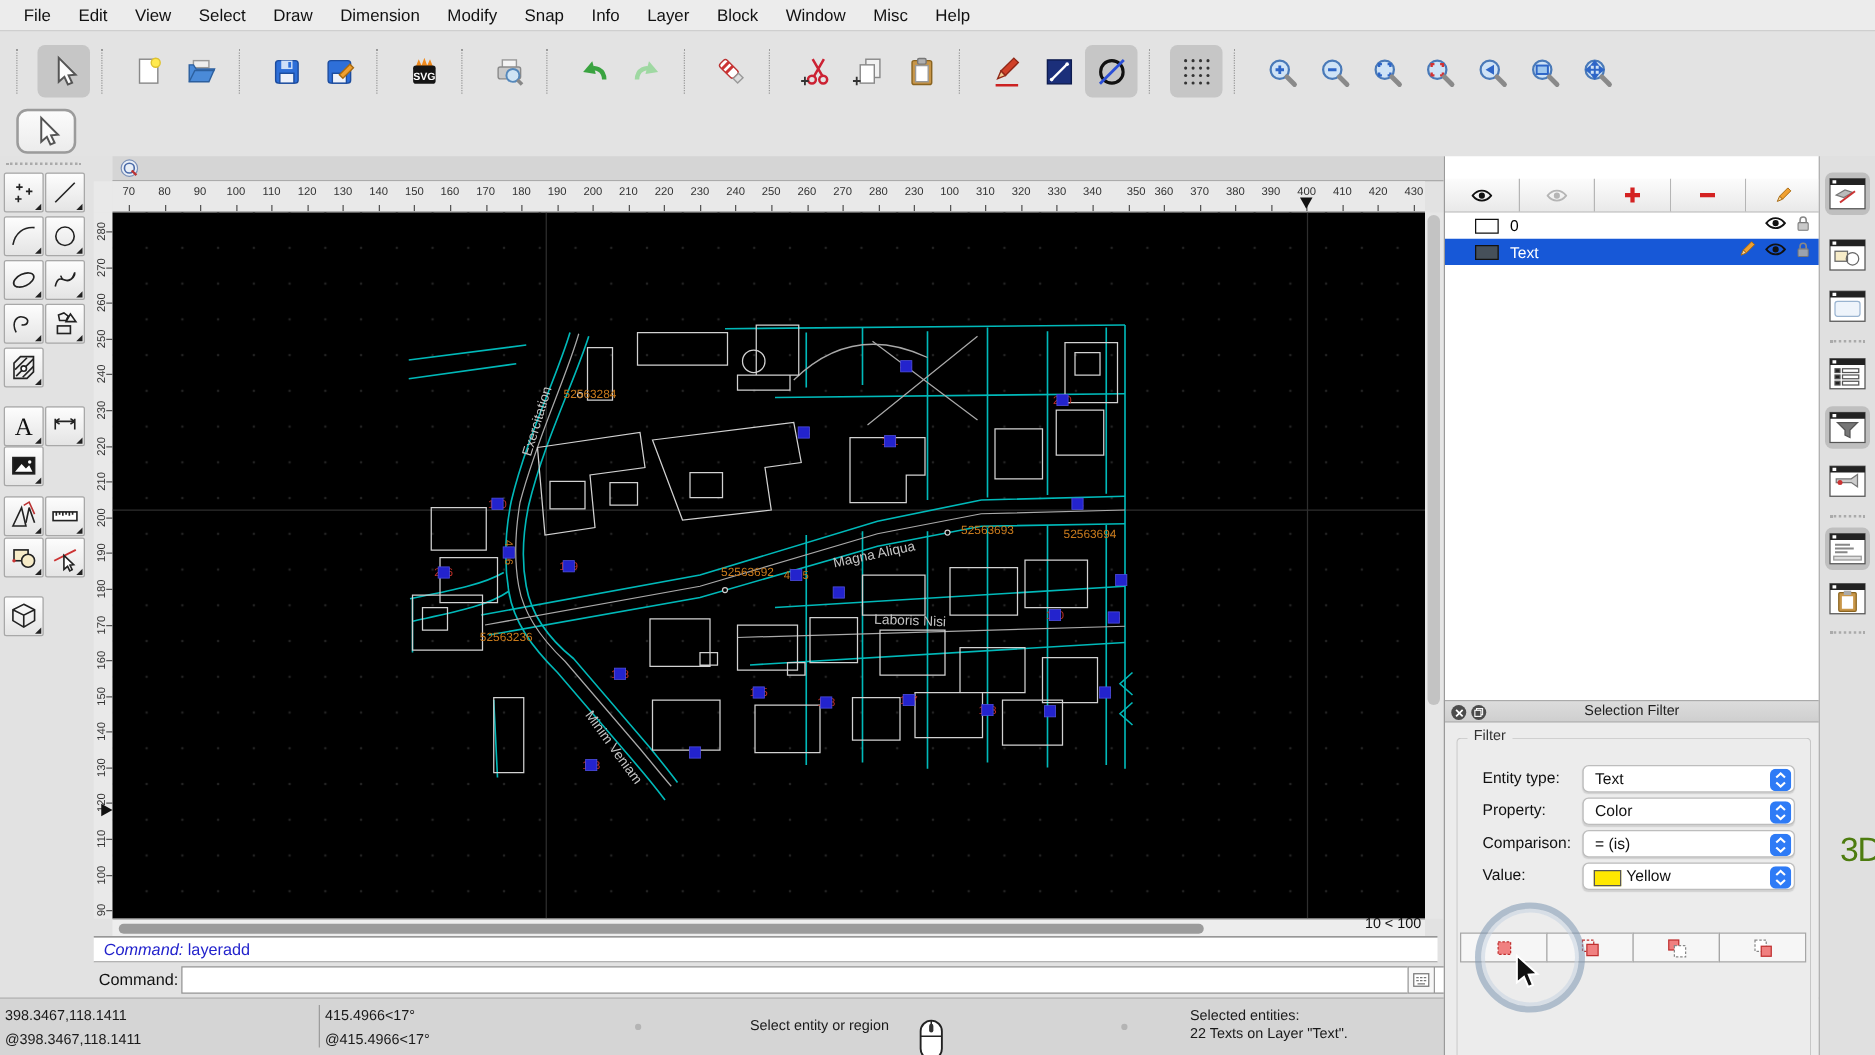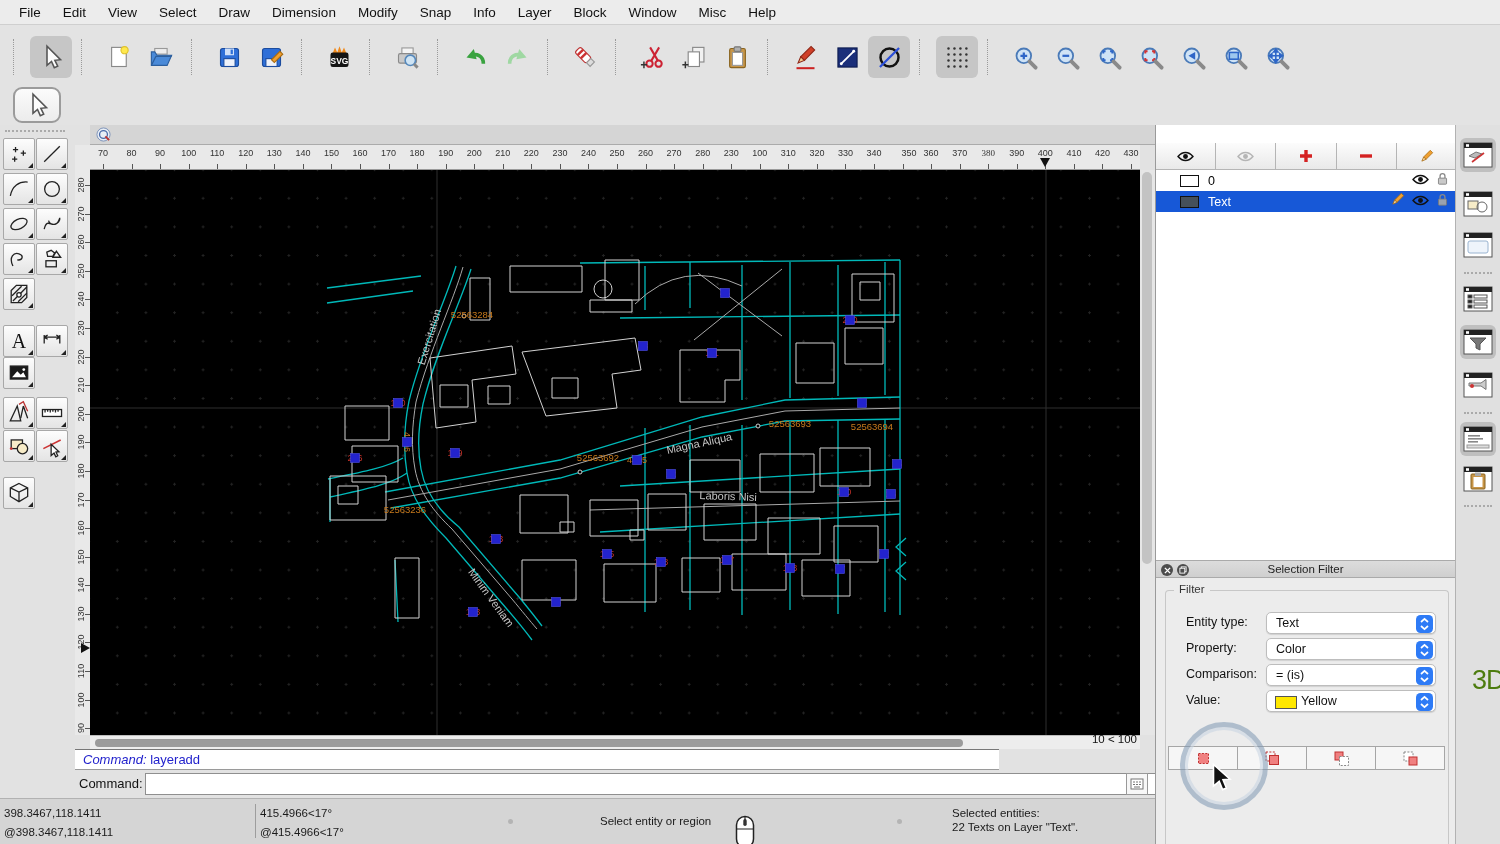--- a/index.html
+++ b/index.html
@@ -46,21 +46,21 @@
   #canvas{position:absolute;left:90px;top:170px;width:1050px;height:565px;background:#000;
           background-image:radial-gradient(#232323 1px,transparent 1.3px);
           background-size:28.6px 28.6px;background-position:13px 14px;}
   #v-scroll{position:absolute;left:1140px;top:170px;width:15px;height:565px;background:#e6e6e6;}
   #v-scroll .thumb{position:absolute;left:2px;top:2px;width:10px;height:392px;background:#c3c3c3;border-radius:5px;}
   #h-scroll{position:absolute;left:90px;top:735px;width:1050px;height:14px;background:#ededed;
             border-top:1px solid #bdbdbd;box-sizing:border-box;}
   #h-scroll .thumb{position:absolute;left:5px;top:3px;width:868px;height:8px;background:#9b9b9b;border-radius:4px;}
   #grid-status{position:absolute;left:1075px;top:733px;width:62px;text-align:right;font-size:11.5px;color:#111;}
   
-  #cmd-history{position:absolute;left:75px;top:749px;width:924px;height:21px;background:#fff;
+  #cmd-history{position:absolute;left:75px;top:749px;width:1075px;height:21px;background:#fff;
                border-top:1px solid #777;border-bottom:1px solid #9a9a9a;box-sizing:border-box;
                font-size:13px;color:#2222cc;padding:2px 0 0 8px;}
   #cmd-history .lbl{font-style:italic;}
   #cmd-row{position:absolute;left:75px;top:770px;width:1075px;height:28px;background:#e2e2e2;}
   #cmd-label{position:absolute;left:4px;top:6px;font-size:13px;color:#111;}
   #cmd-input{position:absolute;left:70px;top:3px;width:1048px;height:18px;border:1px solid #8f8f8f;
              background:#fff;font-size:13px;font-family:"Liberation Sans",sans-serif;}
   #cmd-kbd-btn{position:absolute;right:2px;top:3px;width:20px;height:20px;border:1px solid #999;
                background:#f7f7f7;display:flex;align-items:center;justify-content:center;}
   
@@ -551,21 +551,21 @@
       <span class="hnum" style="left: 755.456px;">330</span>
       <span class="htick" style="left: 755.456px;"></span>
       <span class="hnum" style="left: 784.012px;">340</span>
       <span class="htick" style="left: 784.012px;"></span>
       <span class="hnum" style="left: 819px;">350</span>
       <span class="htick" style="left: 812.568px;"></span>
       <span class="hnum" style="left: 841.124px;">360</span>
       <span class="htick" style="left: 841.124px;"></span>
       <span class="hnum" style="left: 869.68px;">370</span>
       <span class="htick" style="left: 869.68px;"></span>
-      <span class="hnum" style="left: 898.236px; font-family: Liberation Serif, serif;">380</span>
+      <span class="hnum" style="left: 898.236px;">380</span>
       <span class="htick" style="left: 898.236px;"></span>
       <span class="hnum" style="left: 926.792px;">390</span>
       <span class="htick" style="left: 926.792px;"></span>
       <span class="hnum" style="left: 955.348px;">400</span>
       <span class="htick" style="left: 955.348px;"></span>
       <span class="hnum" style="left: 983.904px;">410</span>
       <span class="htick" style="left: 983.904px;"></span>
       <span class="hnum" style="left: 1012.46px;">420</span>
       <span class="htick" style="left: 1012.46px;"></span>
       <span class="hnum" style="left: 1041.02px;">430</span>

